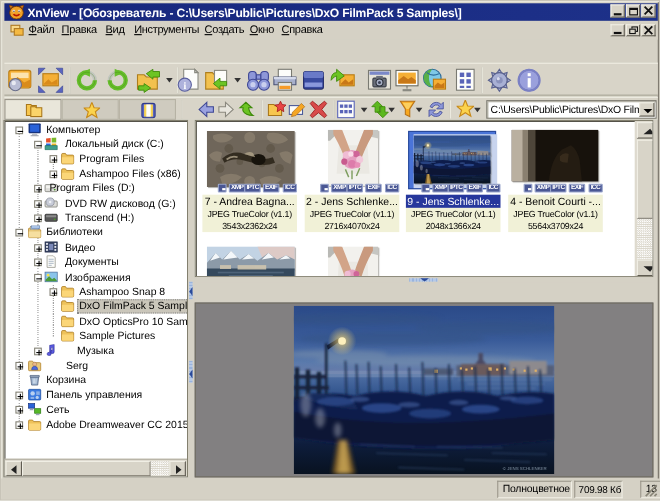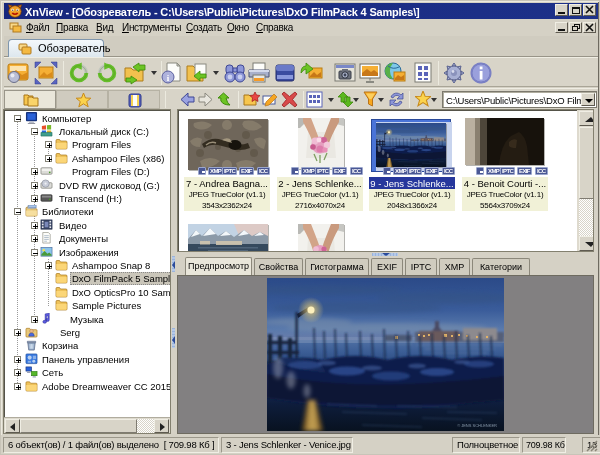--- a/index.html
+++ b/index.html
@@ -100,21 +100,21 @@
     <svg class="abs" style="left:4px;top:1px" width="14" height="14" viewBox="0 0 14 14">
       <path d="M1.5 4 L0.5 0.8 L4 1.8 Z" fill="#e88820" stroke="#7a3a00" stroke-width="0.7"></path>
       <path d="M12.5 4 L13.5 0.8 L10 1.8 Z" fill="#e88820" stroke="#7a3a00" stroke-width="0.7"></path>
       <ellipse cx="7" cy="7.5" rx="6.2" ry="5.8" fill="#f0a028" stroke="#7a3a00" stroke-width="0.8"></ellipse>
       <circle cx="4.6" cy="6" r="1.2" fill="#fff"></circle>
         <circle cx="9.4" cy="6" r="1.2" fill="#fff"></circle>
       <circle cx="4.7" cy="6.2" r="0.6" fill="#301000"></circle>
         <circle cx="9.3" cy="6.2" r="0.6" fill="#301000"></circle>
       <path d="M3.6 9.4 Q7 12.4 10.4 9.4 L9.2 8.6 Q7 10.2 4.8 8.6 Z" fill="#b81400"></path>
     </svg>
-    <span class="txt">XnView - [Обозреватель - C:\Users\Public\Pictures\DxO FilmPack 4 Samples\]</span>
+    <span class="txt">XnView - [Обозреватель - C:\Users\Public\Pictures\DxO FilmPack 5 Samples\]</span>
     <div class="wbtn" style="left:551px">
         <div style="position:absolute;left:2px;top:7px;width:7px;height:2px;background:#111"></div>
       </div>
     <div class="wbtn" style="left:565px">
         <div style="position:absolute;left:2px;top:2px;width:8px;height:7px;border:1px solid #111;border-top:2px solid #111"></div>
       </div>
     <div class="wbtn" style="left:579px"><svg width="11" height="10" viewBox="0 0 11 10">
           <path d="M2 1 L9 8 M9 1 L2 8" stroke="#111" stroke-width="1.6"></path>
         </svg></div>
   </div>
@@ -133,29 +133,20 @@
     <div class="wbtn" style="left:551px;top:3px;height:11px">
         <div style="position:absolute;left:2px;top:6px;width:7px;height:2px;background:#111"></div>
       </div>
     <div class="wbtn" style="left:565px;top:3px;height:11px">
       <div style="position:absolute;left:4px;top:1px;width:6px;height:5px;border:1px solid #111"></div>
       <div style="position:absolute;left:2px;top:3px;width:6px;height:5px;border:1px solid #111;background:#d8d4c8"></div>
     </div>
     <div class="wbtn" style="left:579px;top:3px;height:11px"><svg width="11" height="9" viewBox="0 0 11 9">
           <path d="M2 1 L9 8 M9 1 L2 8" stroke="#111" stroke-width="1.6"></path>
         </svg></div>
-  </div>
-  <div id="tabrow" class="abs">
-      <div id="btab">
-    <svg class="abs" style="left:9px;top:3px" width="14" height="12" viewBox="0 0 14 12">
-      <rect x="1" y="1" width="8" height="6" rx="1" fill="#f9d98a" stroke="#b07a20"></rect>
-      <rect x="4" y="4" width="9" height="7" rx="1" fill="#f4b942" stroke="#b07a20"></rect>
-    </svg>
-    <span class="txt">Обозреватель</span>
-      </div>
   </div>
   <div id="tb1" class="abs">
     <svg class="tbi" style="left:2px;top:3px" width="24" height="24" viewBox="0 0 24 24">
       <rect x="2" y="3" width="20" height="16" rx="2" fill="#f5af35" stroke="#b97c13"></rect>
       <rect x="4" y="5" width="16" height="5" fill="#fce3ae"></rect>
       <path d="M4 14 L10 9 L16 14 L22 11 L22 18 L4 18 Z" fill="#d98b1a"></path>
       <circle cx="8" cy="16" r="5.5" fill="#b9bdd4" stroke="#6a6f8a"></circle>
       <circle cx="6.5" cy="14.5" r="2" fill="#e8eaf2"></circle>
     </svg>
     <svg class="tbi" style="left:30px;top:3px" width="24" height="24" viewBox="0 0 24 24">
@@ -388,21 +379,21 @@
         </svg>
       <span class="tlabel" style="left:68px">Ashampoo Files (x86)</span>
       </div>
     <div class="trow" style="left:0;top:55px">
         <div class="pm plus" style="left:27px"></div>
       <svg class="ticon" style="left:36px" width="14" height="13" viewBox="0 0 14 13">
           <rect x="1" y="3" width="12" height="7" rx="1" fill="#dcdcd8" stroke="#76766e" stroke-width="0.7"></rect>
           <rect x="2" y="4" width="10" height="2.5" fill="#f2f2ee"></rect>
           <circle cx="10.5" cy="8" r="0.9" fill="#4a9a2a"></circle>
         </svg>
-      <span class="tlabel" style="left:68px">Program Files (D:)</span>
+      <span class="tlabel" style="left:41px">Program Files (D:)</span>
       </div>
     <div class="trow" style="left:0;top:69px">
         <div class="pm plus" style="left:27px"></div>
       <svg class="ticon" style="left:36px" width="14" height="13" viewBox="0 0 14 13">
           <rect x="1" y="4" width="12" height="6" rx="1" fill="#dcdcd8" stroke="#76766e" stroke-width="0.7"></rect>
           <circle cx="6" cy="5" r="4" fill="#c8ccd8" stroke="#888c98" stroke-width="0.7"></circle>
           <circle cx="6" cy="5" r="1.2" fill="#eef0f4"></circle>
         </svg>
       <span class="tlabel" style="left:55px">DVD RW дисковод (G:)</span>
       </div>
@@ -810,29 +801,20 @@
       <div class="abs" style="left:2px;top:89px;width:15px;height:37px;background-image:conic-gradient(#fff 25%,#d8d4c8 0 50%,#fff 0 75%,#d8d4c8 0);background-size:2px 2px"></div>
       <div class="sb-btn" style="left:2px;top:126px;width:15px;height:15px">
           <div class="arrow" style="left:5px;top:5px;border-left:6px solid transparent;border-right:4px solid transparent;border-top:5px solid #222"></div>
         </div>
     </div>
   </div>
   <div id="hsplit" class="abs">
     <div class="abs" style="left:195px;top:1px;width:26px;height:3px;background:#b4c8e8;background-image:repeating-linear-gradient(90deg,#9ab4dc 0 1px,transparent 1px 3px)"></div>
     <div class="abs" style="left:205px;top:1px;width:0;height:0;border-left:4px solid transparent;border-right:4px solid transparent;border-top:3px solid #2a4a9a"></div>
   </div>
-  <div id="ptabs" class="abs">
-    <div class="ptab on" style="left:8px;width:67px;font-weight:normal">Предпросмотр</div>
-    <div class="ptab" style="left:77px;width:49px">Свойства</div>
-    <div class="ptab" style="left:128px;width:64px">Гистограмма</div>
-    <div class="ptab" style="left:194px;width:32px">EXIF</div>
-    <div class="ptab" style="left:228px;width:32px">IPTC</div>
-    <div class="ptab" style="left:262px;width:31px">XMP</div>
-    <div class="ptab" style="left:295px;width:58px">Категории</div>
-  </div>
   <div id="preview" class="abs">
     <svg class="abs" style="left:89px;top:2px" width="237" height="153" viewBox="0 0 237 153">
       <defs>
         <linearGradient id="sky" x1="0" y1="0" x2="0" y2="1">
           <stop offset="0" stop-color="#2b4a88"></stop>
           <stop offset="0.5" stop-color="#3a5c9a"></stop>
           <stop offset="0.8" stop-color="#5a7aac"></stop>
           <stop offset="1" stop-color="#6d7ca8"></stop>
         </linearGradient>
         <linearGradient id="wat" x1="0" y1="0" x2="0" y2="1">
@@ -943,22 +925,20 @@
         <path d="M40 122 L49 122 L56 153 L35 153 Z" fill="#8a6526"></path>
         <path d="M43 122 L47 122 L51 153 L40 153 Z" fill="#dcb055"></path>
       </g>
       <g stroke="#3d5880" stroke-width="1.2" opacity="0.5" filter="url(#bl1)">
         <path d="M60 126 L110 128 M75 134 L140 136 M130 128 L190 129 M155 140 L215 142 M95 147 L155 149 M180 134 L230 135"></path>
       </g>
       <text x="230" y="149" font-size="4" fill="#8899aa" text-anchor="end" font-family="Liberation Sans">© JENS SCHLENKER</text>
     </svg>
   </div>
   <div id="status" class="abs">
-    <div class="scell" style="left:2px;width:216px">6 объект(ов) / 1 файл(ов) выделено&nbsp; [ 709.98 Кб ]</div>
-    <div class="scell" style="left:220px;width:132px">3 - Jens Schlenker - Venice.jpg</div>
     <div class="scell" style="left:451px;width:68px">Полноцветное</div>
     <div class="scell" style="left:521px;width:44px;font-size:9px;letter-spacing:-0.2px;padding:2px 1px 0 3px">709.98 Кб</div>
     <div class="scell" style="left:581px;width:30px">13</div>
     <svg class="abs" style="right:3px;bottom:2px" width="12" height="12" viewBox="0 0 12 12">
       <path d="M11 1 L1 11 M11 5 L5 11 M11 9 L9 11" stroke="#8a8678" stroke-width="1.5"></path>
     </svg>
   </div>
 </div>
 
 </body></html>

